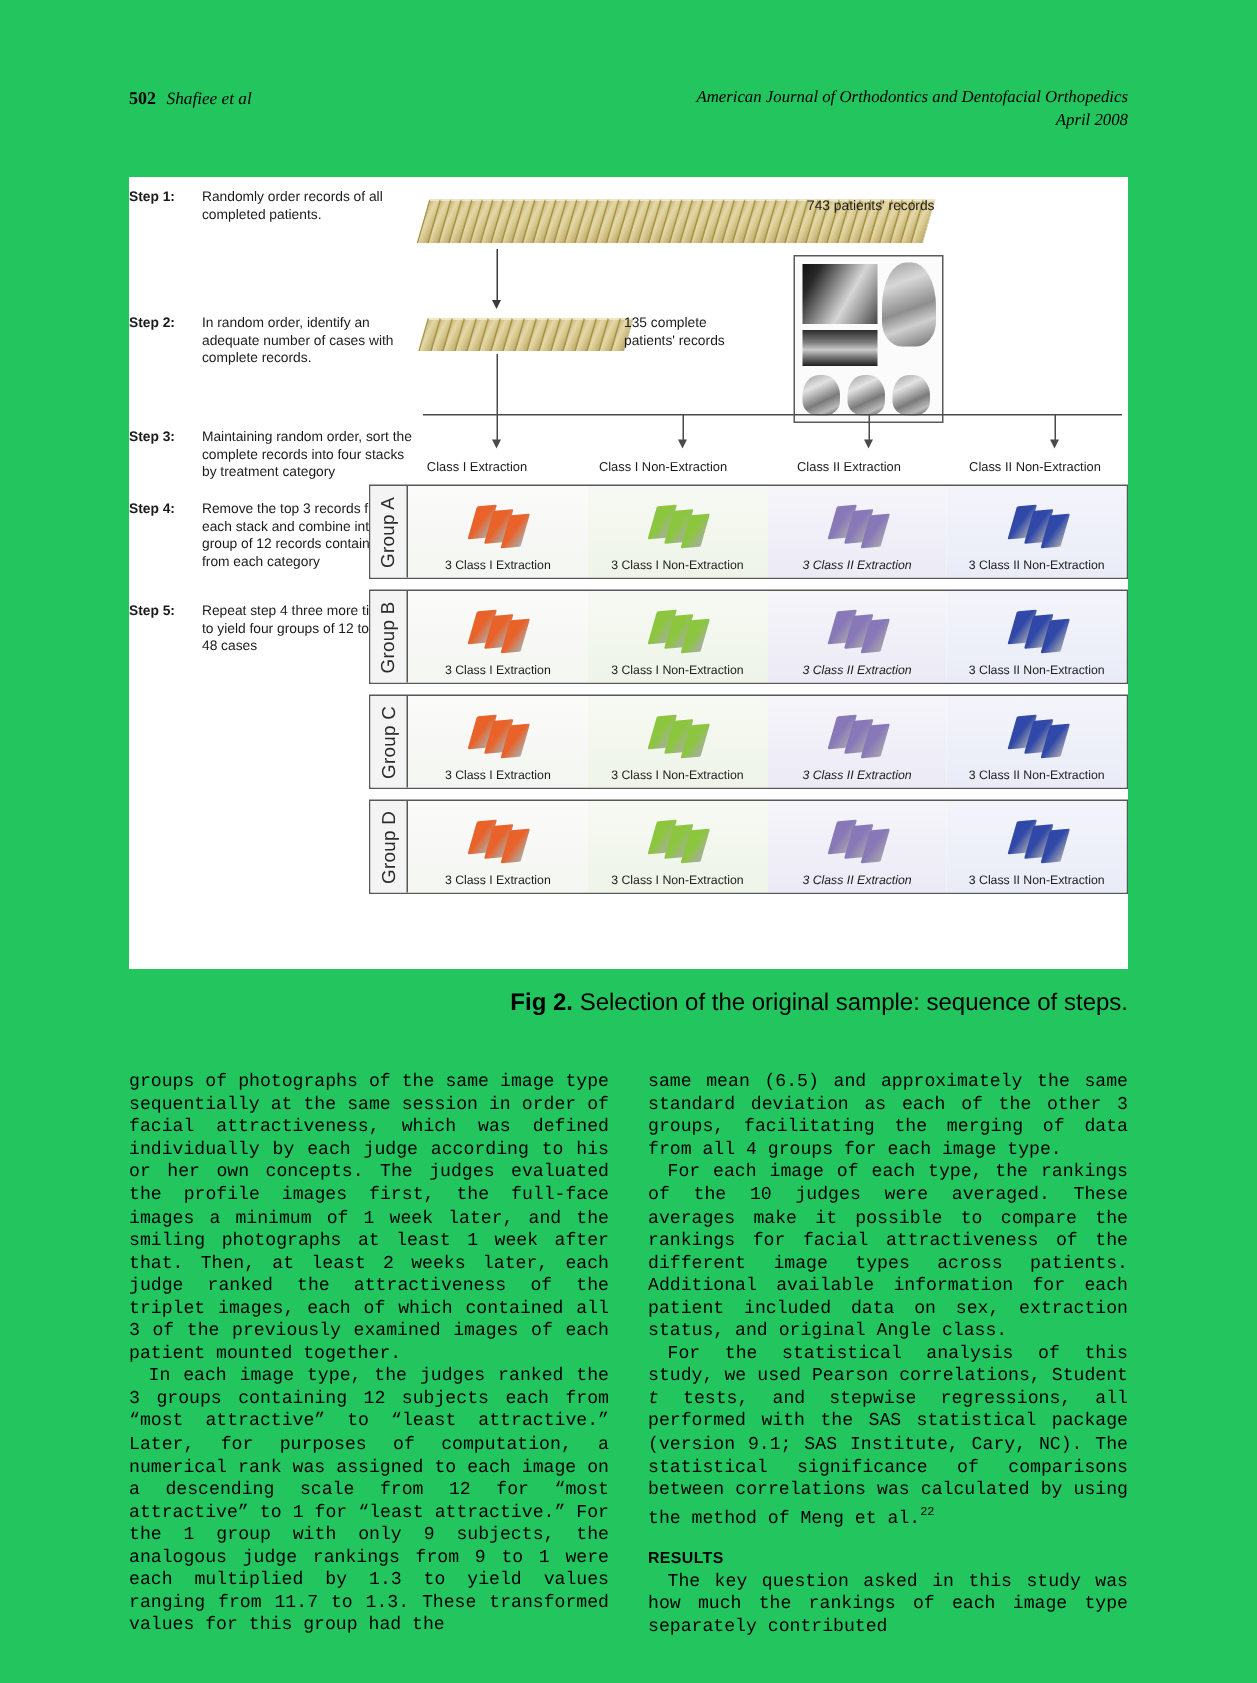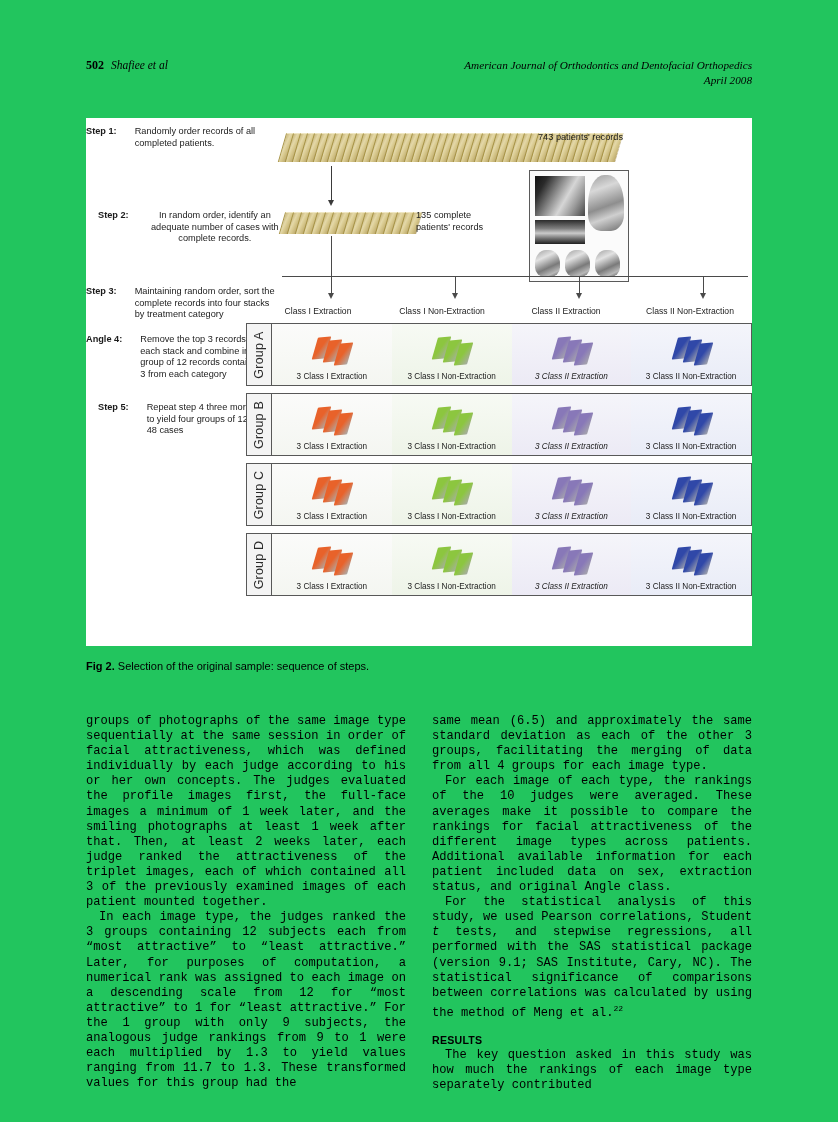--- a/index.html
+++ b/index.html
@@ -83,24 +83,24 @@
     line-height: 11.6px;
     color: #1b1b1b;
   }
   .step .lbl {
     font-weight: bold;
     white-space: nowrap;
     margin-right: 18px;
   }
   .step .txt { }
   #step1 { top: 8px;  left: 0; width: 185px; }
-  #step2 { top: 92px; left: 12px; width: 185px; text-align: center; }
+  #step2 { top: 92px; left: 0; width: 185px; }
   #step3 { top: 168px;left: 0; width: 195px; }
   #step4 { top: 216px;left: 0; width: 185px; }
-  #step5 { top: 284px;left: 12px; width: 185px; }
+  #step5 { top: 284px;left: 0; width: 185px; }
 
   
   .stack-row { position: absolute; }
   #stack743 { left: 196px; top: 10px; }
   #stack135 { left: 196px; top: 90px; }
 
   .folders {
     display: flex;
     align-items: flex-end;
     height: 34px;
@@ -310,23 +310,23 @@
     color: #1b1b1b;
     white-space: nowrap;
   }
 
   
   .caption {
     position: absolute;
     left: 86px;
     top: 660px;
     width: 666px;
-    text-align: left;
+    text-align: right;
     font-family: "Liberation Sans", sans-serif;
-    font-size: 11px;
+    font-size: 16px;
     color: #000;
   }
   .caption .cap-lbl { font-weight: bold; }
 
   
   .body {
     position: absolute;
     left: 86px;
     top: 714px;
     width: 666px;
@@ -382,21 +382,21 @@
       </div>
       <div class="step" id="step2">
         <span class="lbl">Step 2:</span>
         <span class="txt">In random order, identify an adequate number of cases with complete records.</span>
       </div>
       <div class="step" id="step3">
         <span class="lbl">Step 3:</span>
         <span class="txt">Maintaining random order, sort the complete records into four stacks by treatment category</span>
       </div>
       <div class="step" id="step4">
-        <span class="lbl">Angle 4:</span>
+        <span class="lbl">Step 4:</span>
         <span class="txt">Remove the top 3 records from each stack and combine into a group of 12 records containing 3 from each category</span>
       </div>
       <div class="step" id="step5">
         <span class="lbl">Step 5:</span>
         <span class="txt">Repeat step 4 three more times to yield four groups of 12 totalling 48 cases</span>
       </div>
     </div>
 
     <div class="stack-row" id="stack743">
       <div class="folders" id="folders-743">

